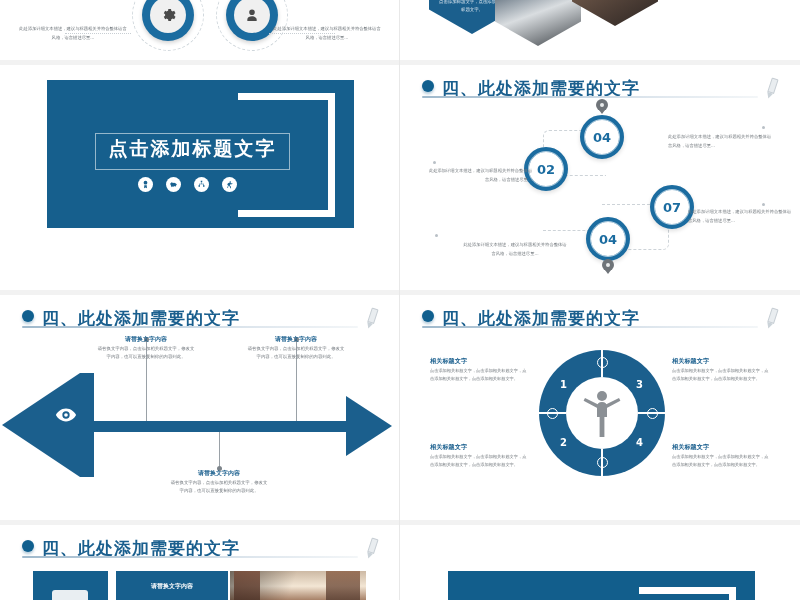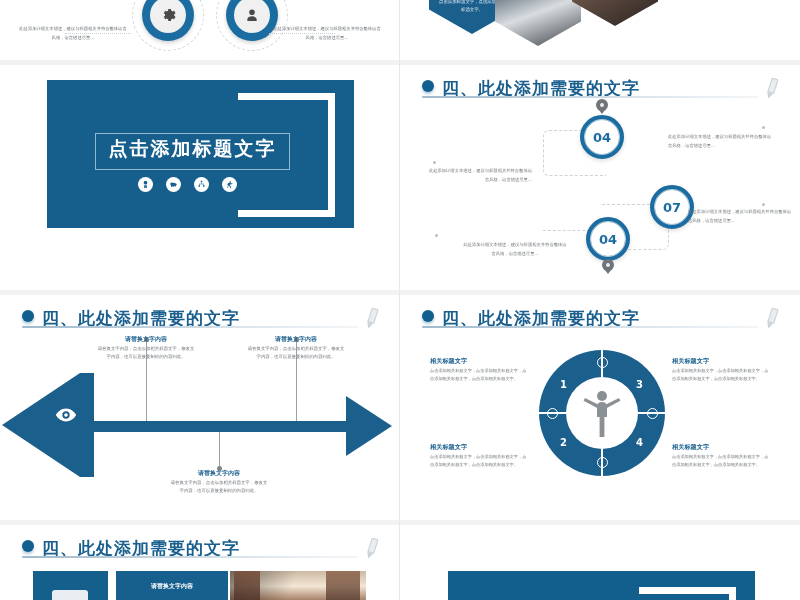--- a/index.html
+++ b/index.html
@@ -343,20 +343,21 @@
     <div class="conn" style="left:202px;top:139px;width:66px;height:44px;border-left:none;border-top-right-radius:6px;border-bottom-right-radius:6px;"></div>
     <div class="conn" style="left:143px;top:165px;width:62px;height:0;border-bottom:none;border-left:none;border-right:none;"></div>
 
     <div class="pin" style="left:196px;top:34px;">
         <i></i>
       </div>
     <div class="node" style="left:180px;top:50px;">04</div>
     <div class="tick" style="left:362px;top:61px;"></div>
     <div class="txt" style="left:268px;top:68px;">此处添加详细文本描述，建议与标题相关并符合整体语言风格，语言描述尽量...</div>
 
+    <div class="node" style="left:124px;top:82px;">02</div>
     <div class="tick" style="left:33px;top:96px;"></div>
     <div class="txt" style="left:26px;top:102px;text-align:right;">此处添加详细文本描述，建议与标题相关并符合整体语言风格，语言描述尽量...</div>
 
     <div class="node" style="left:250px;top:120px;">07</div>
     <div class="tick" style="left:362px;top:138px;"></div>
     <div class="txt" style="left:288px;top:143px;">此处添加详细文本描述，建议与标题相关并符合整体语言风格，语言描述尽量...</div>
 
     <div class="node" style="left:186px;top:152px;">04</div>
     <div class="tick" style="left:35px;top:169px;"></div>
     <div class="txt" style="left:62px;top:176px;text-align:center;">此处添加详细文本描述，建议与标题相关并符合整体语言风格，语言描述尽量...</div>

